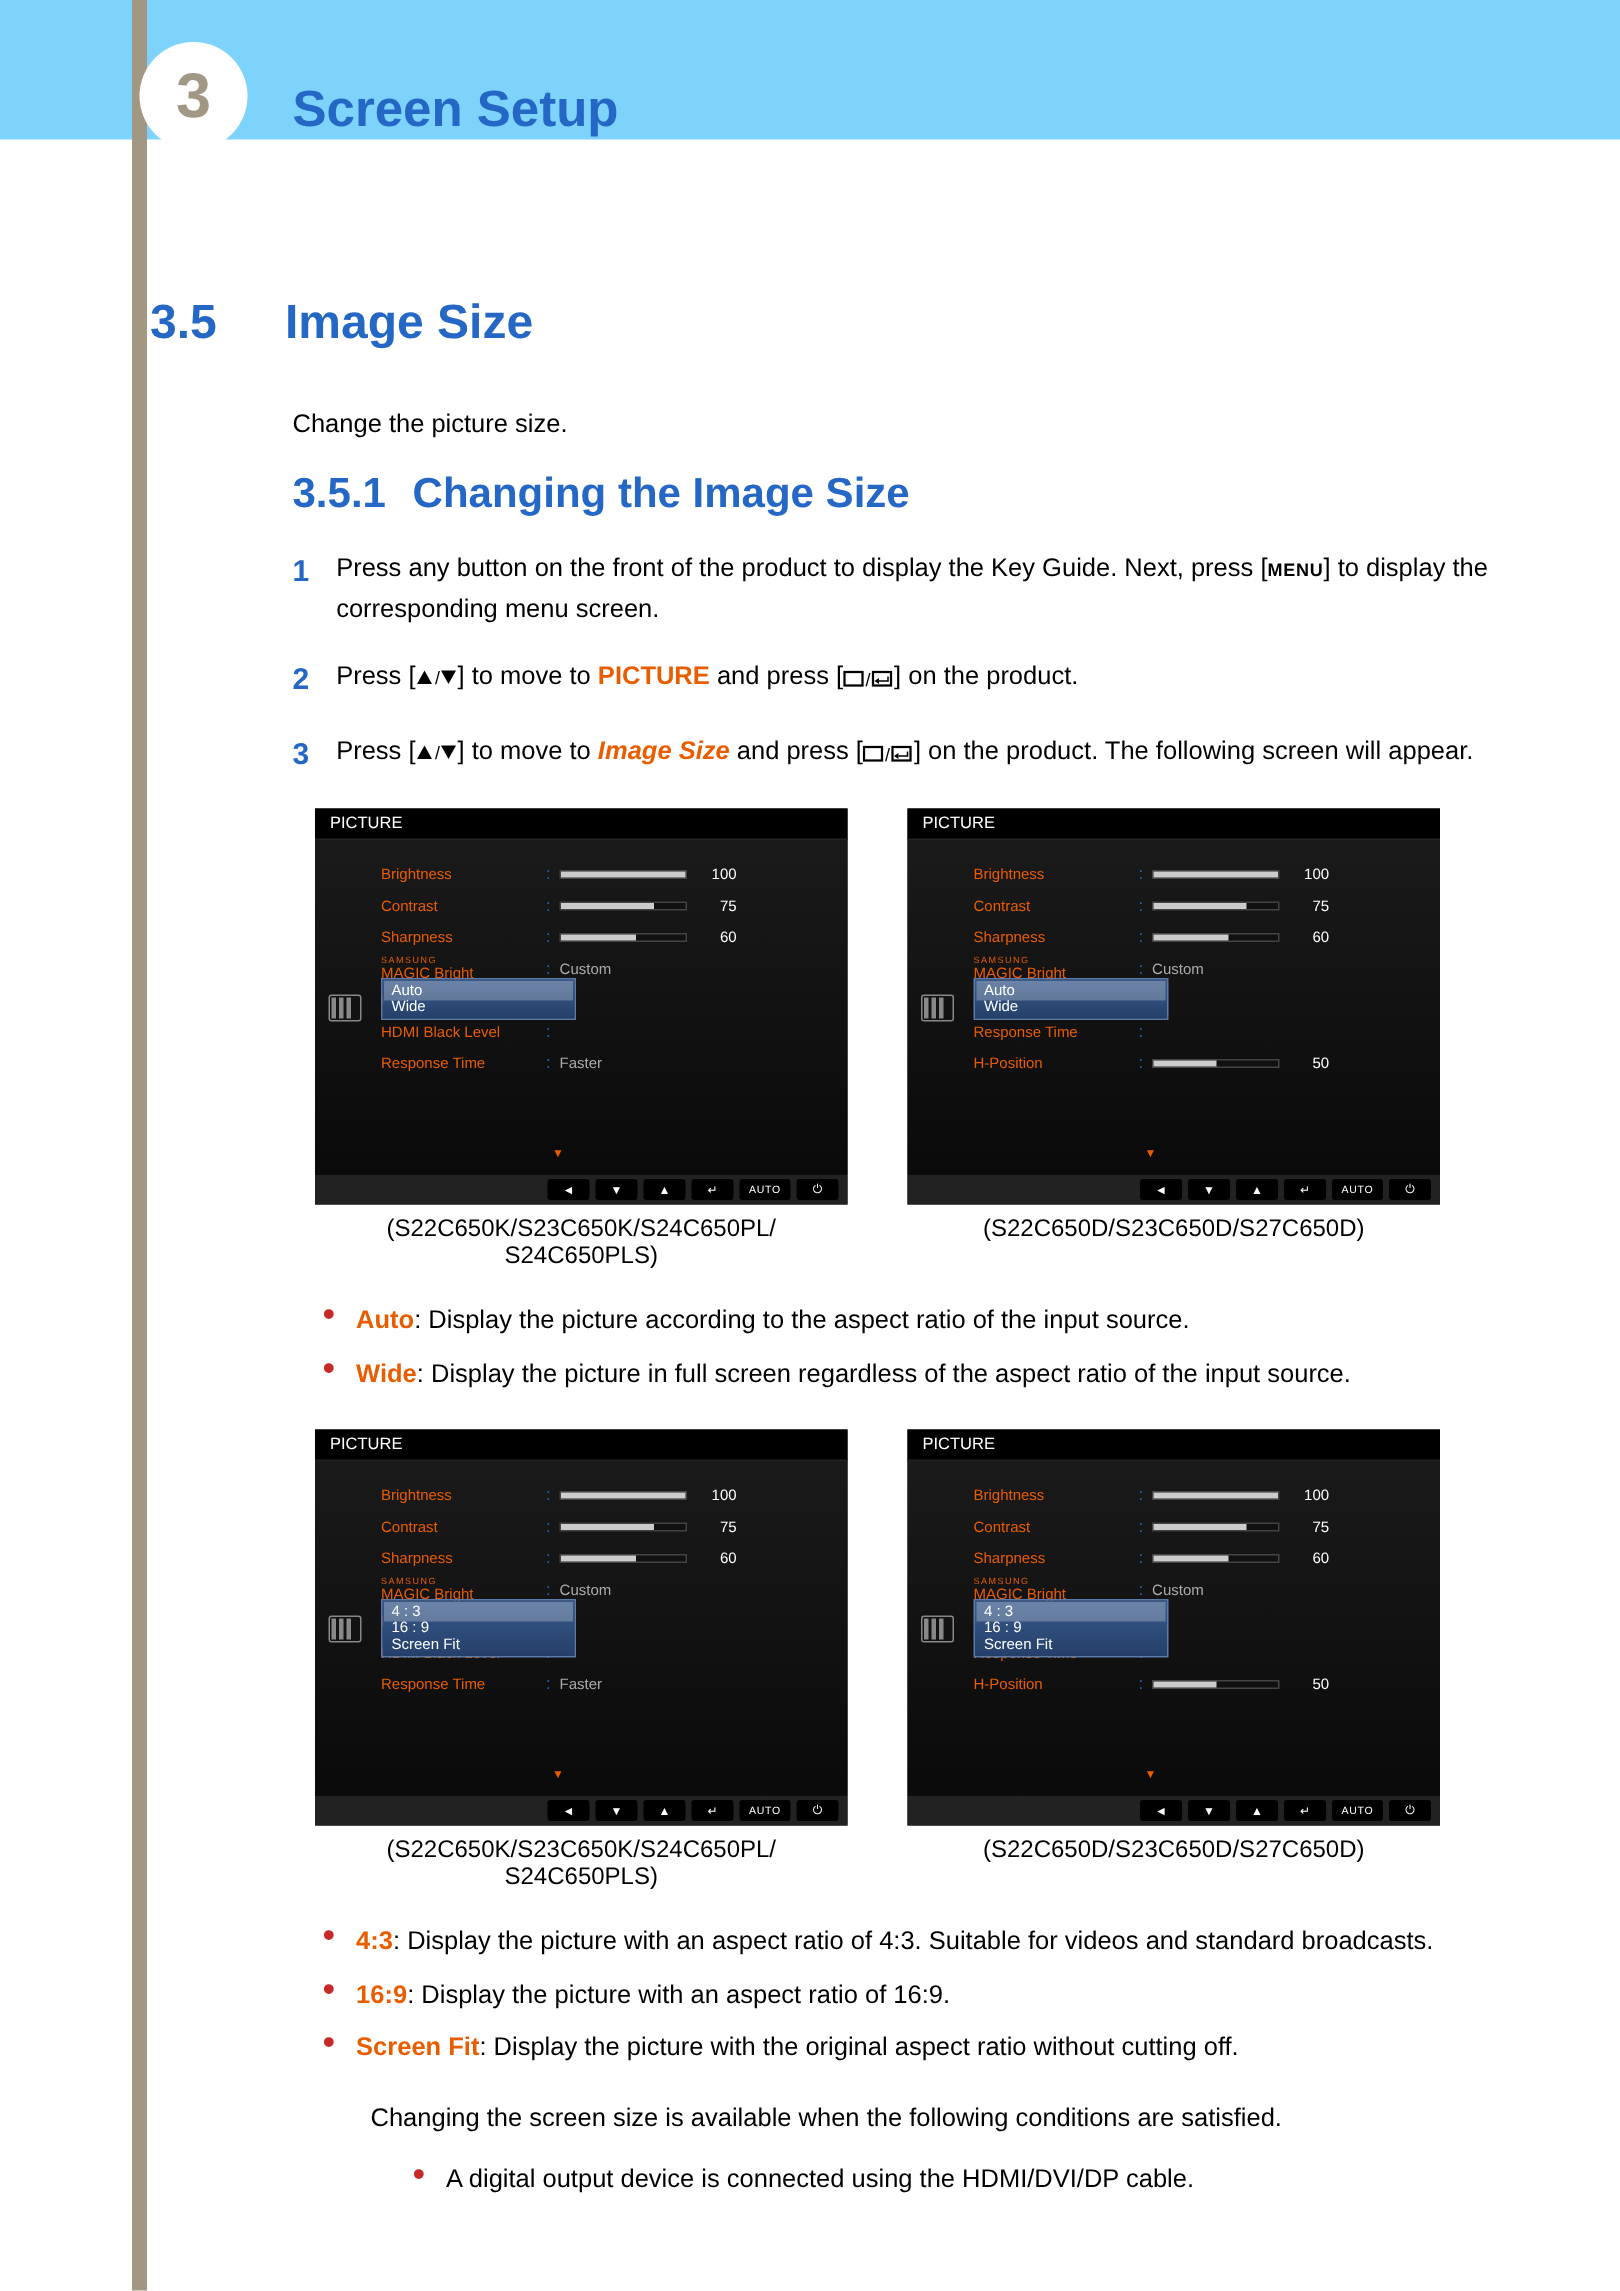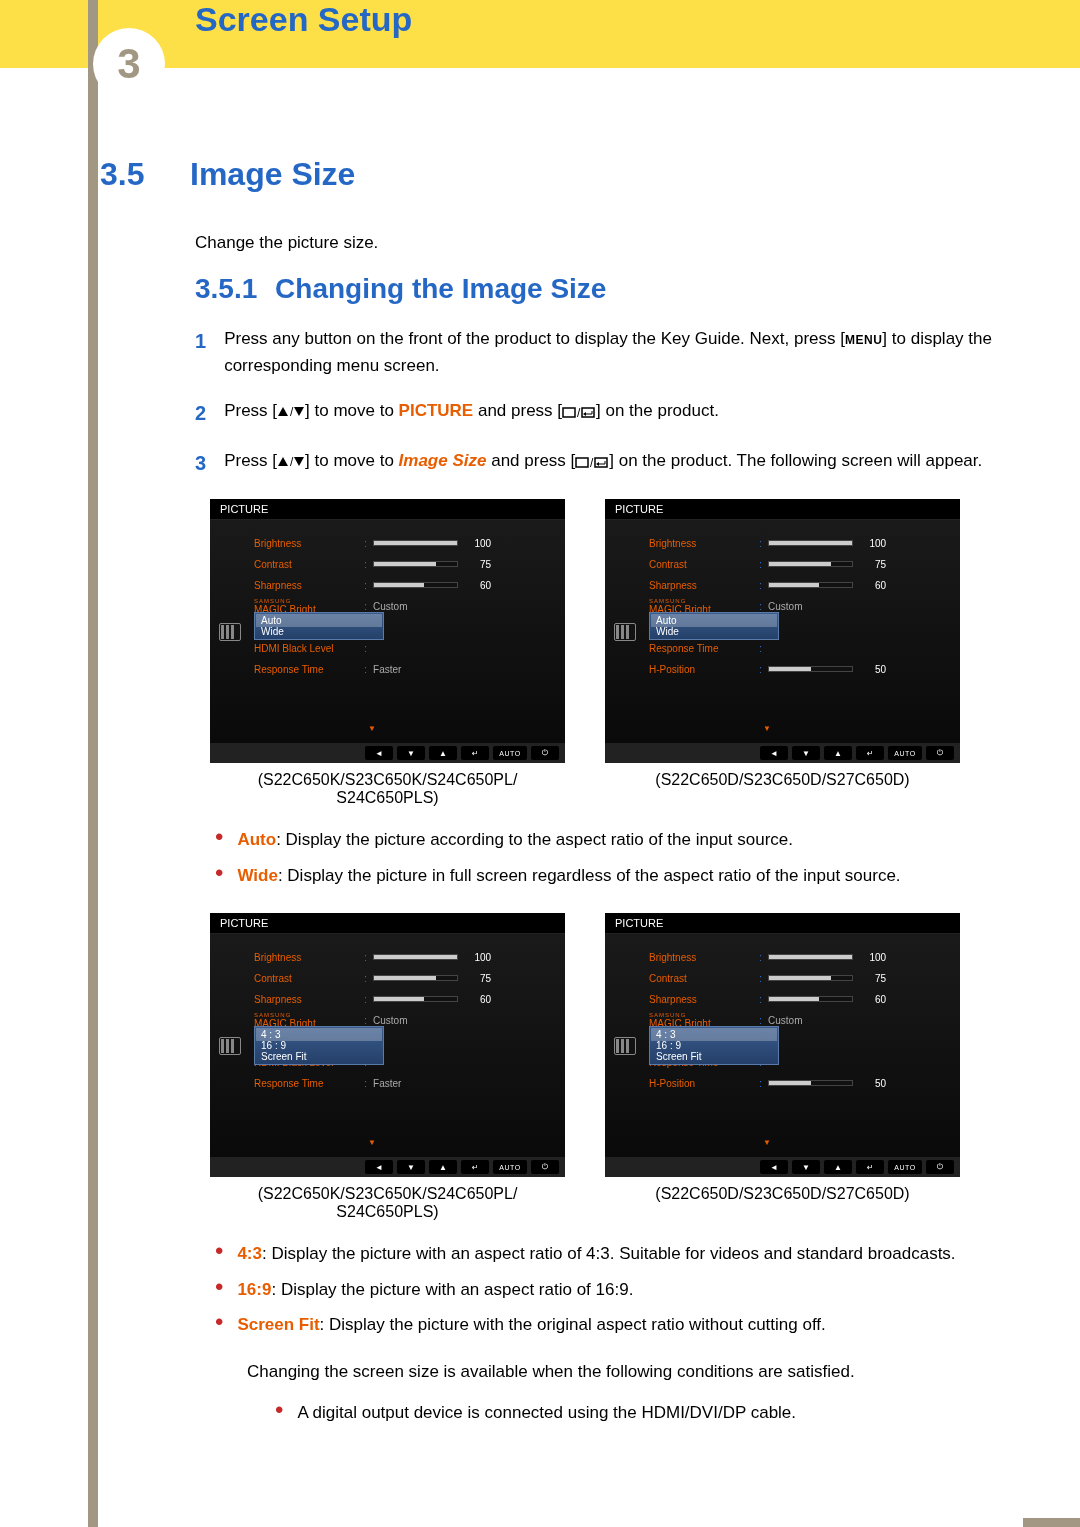--- a/index.html
+++ b/index.html
@@ -1,22 +1,22 @@
 <!DOCTYPE html>
 <html><head>
 <meta charset="utf-8">
 <style>
   * { box-sizing: border-box; margin: 0; padding: 0; }
   body { font-family: Arial, sans-serif; background: #fff; color: #000; width: 1080px; }
-  .top-banner { background: #fde047; height: 68px; display: flex; align-items: flex-start; padding-left: 195px; }
+  .top-banner { background: #7dd3fc; height: 93px; display: flex; align-items: flex-end; padding-left: 195px; }
   .top-banner h1 { color: #2567c5; font-size: 34px; font-weight: bold; }
   .chapter-circle { position: absolute; top: 28px; left: 93px; width: 72px; height: 72px; border-radius: 50%; background: #fff; display: flex; align-items: center; justify-content: center; color: #a29782; font-size: 42px; font-weight: bold; }
   .side-rail { position: absolute; top: 0; left: 88px; width: 10px; height: 100%; background: #a29782; }
   .content { margin-left: 100px; padding: 40px 60px 20px 0; position: relative; }
-  .sec-head { display: flex; gap: 30px; margin-bottom: 40px; margin-top: 48px; }
+  .sec-head { display: flex; gap: 30px; margin-bottom: 40px; margin-top: 63px; }
   .sec-num { color: #2567c5; font-size: 32px; font-weight: bold; width: 60px; }
   .sec-title { color: #2567c5; font-size: 32px; font-weight: bold; }
   .body-indent { margin-left: 95px; }
   .desc { font-size: 17px; margin-bottom: 20px; }
   .subsec { color: #2567c5; font-size: 28px; font-weight: bold; margin-bottom: 20px; }
   .subsec-num { margin-right: 10px; }
   .step { display: flex; gap: 18px; margin-bottom: 18px; line-height: 1.6; font-size: 17px; }
   .step-num { color: #2567c5; font-weight: bold; font-size: 20px; }
   .step-text { flex: 1; }
   .kw-menu { font-size: 12px; font-weight: bold; letter-spacing: 0.5px; }

